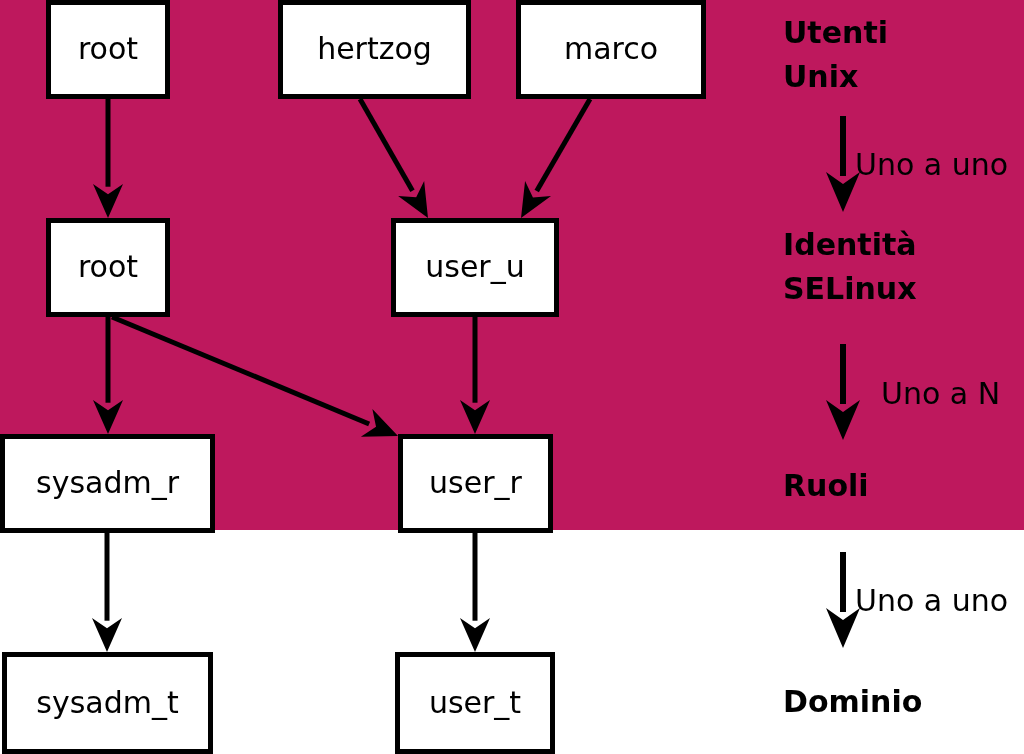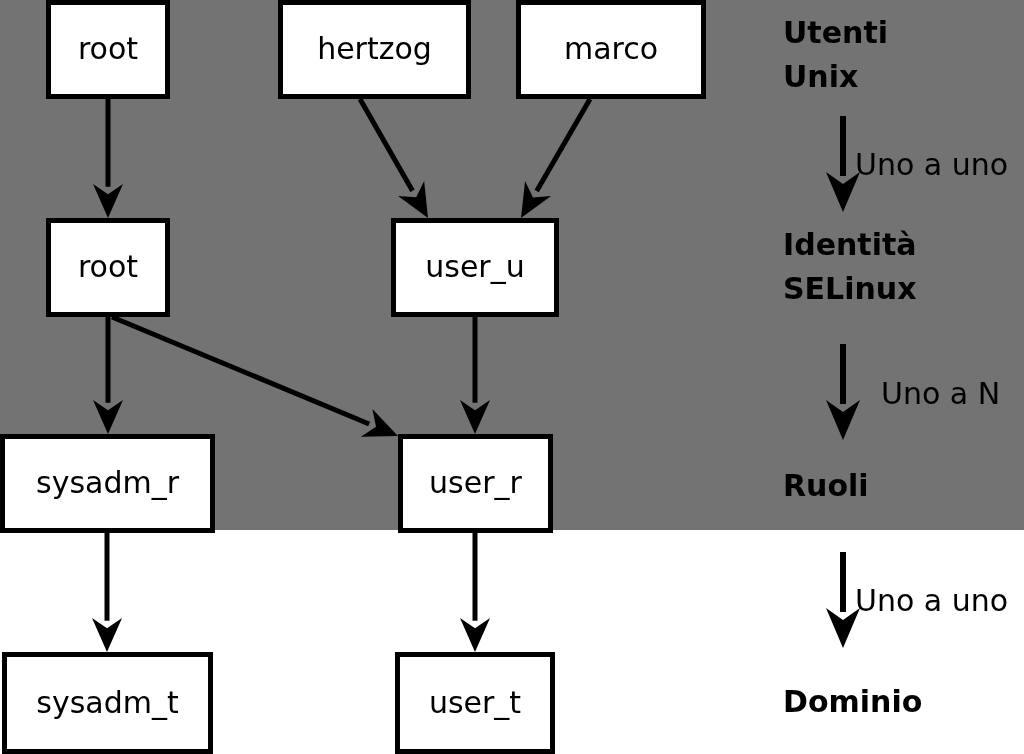--- a/index.html
+++ b/index.html
@@ -11,21 +11,21 @@
   body {
     width: 1024px;
     height: 754px;
     overflow: hidden;
     font-family: "DejaVu Sans", sans-serif;
   }
   #diagram-root {
     position: relative;
     width: 1024px;
     height: 530px;
-    background: #737373;
+    background: #be185d;
   }
   svg#diagram-canvas {
     position: absolute;
     top: 0;
     left: 0;
     width: 1024px;
     height: 754px;
     display: block;
   }
   .node-box {

